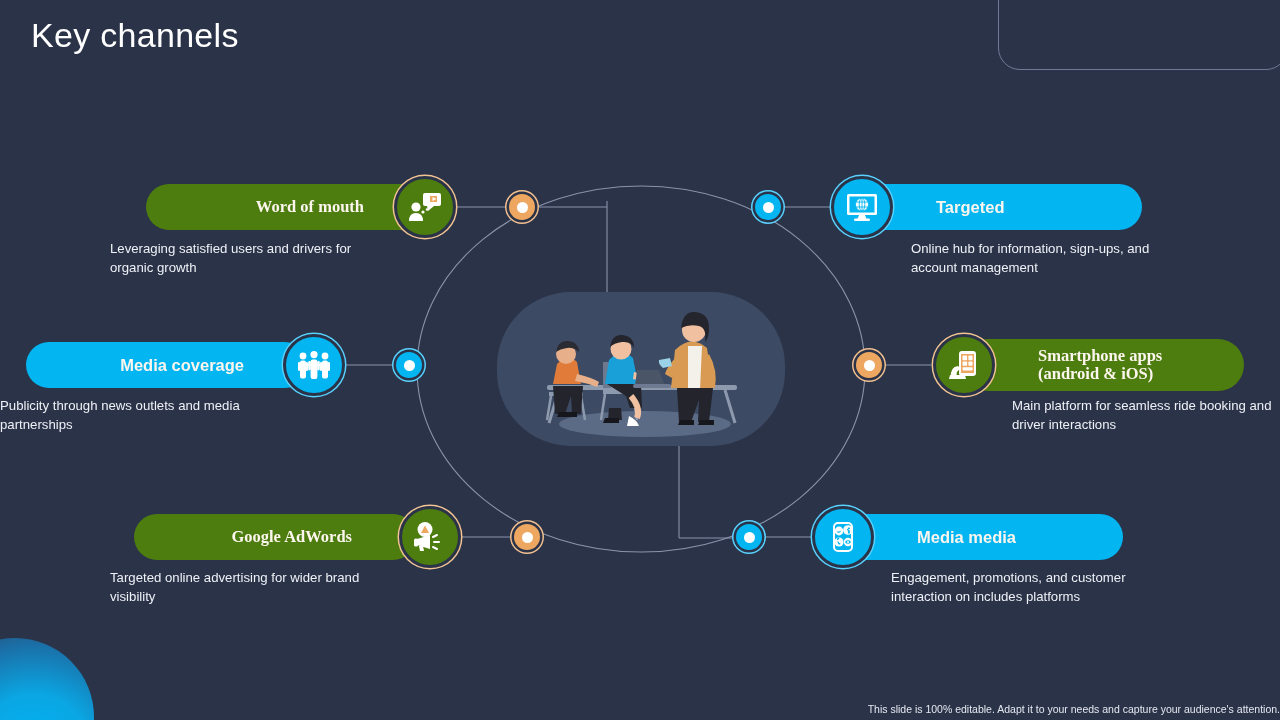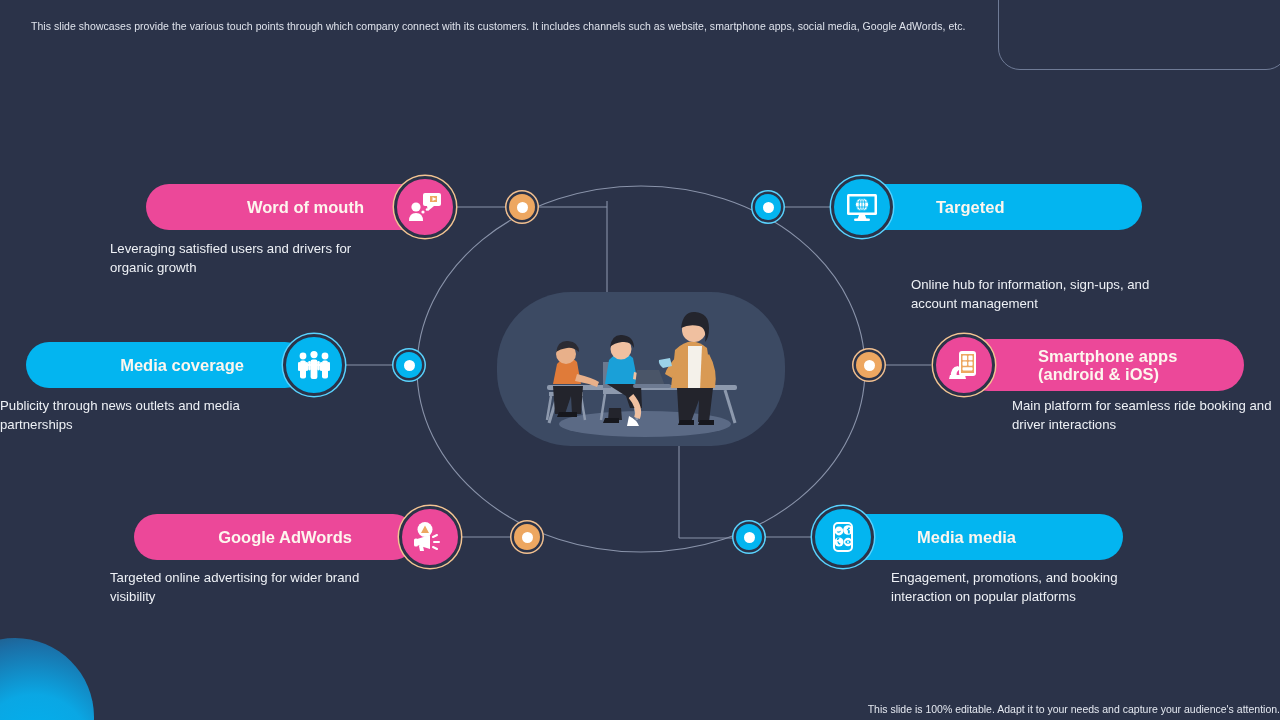--- a/index.html
+++ b/index.html
@@ -67,21 +67,21 @@
   .badge svg{ display:block; }
 
   .desc{
     position:absolute; width:268px;
     font-size:13.2px; line-height:1.44; color:#eef1f6;
   }
   .desc.right-align{ }
   .desc.left-align{ text-align:left; }
 
   
-  .c-orange{ background:#ec4899; }
+  .c-orange{ background:#4d7c0f;font-family:Liberation Serif, serif; }
   .c-blue  { background:#03b5f0; }
   .ring-orange{ border:3px solid #2b3349; box-shadow:0 0 0 1.5px #f4c592; }
   .ring-blue  { border:3px solid #2b3349; box-shadow:0 0 0 1.5px #59d3ff; }
 
   
   .dot{
     position:absolute; width:26px; height:26px; border-radius:50%;
     display:flex; align-items:center; justify-content:center;
   }
   .dot i{ display:block; width:11px; height:11px; border-radius:50%; background:#ffffff; }
@@ -94,21 +94,21 @@
     text-align:right; font-size:10.5px; color:#e4e8f0;
   }
 </style>
 </head>
 <body>
 
 <div class="corner-frame"></div>
 <div class="blob"></div>
 
 <div class="header">
-  <div class="subtitle">This slide showcases provide the various touch points through which company connect with its customers. It includes channels such as website, smartphone apps, social media,  Google  AdWords, etc.</div>
+  <div class="title">Key channels</div>
 </div>
 
 <svg id="wires" viewBox="0 0 1280 720">
   <g fill="none" stroke="#9aa4bb" stroke-width="1.1" opacity="0.85">
 
     <ellipse cx="641" cy="369" rx="224" ry="183"></ellipse>
 
     <path d="M607 201 L607 369"></path>
 
     <path d="M679 440 L679 538"></path>
@@ -254,21 +254,21 @@
       <rect x="2" y="2" width="30" height="21" rx="1.5" fill="#ffffff"></rect>
       <rect x="4.5" y="4.5" width="25" height="16" fill="#03b5f0"></rect>
       <circle cx="17" cy="12.5" r="6.6" fill="#ffffff"></circle>
       <circle cx="17" cy="12.5" r="6.6" fill="none" stroke="#03b5f0" stroke-width="1"></circle>
       <ellipse cx="17" cy="12.5" rx="2.8" ry="6.6" fill="none" stroke="#03b5f0" stroke-width="0.9"></ellipse>
       <path d="M10.6 10 h12.8 M10.6 15 h12.8 M17 5.9 v13.2" stroke="#03b5f0" stroke-width="0.9"></path>
       <path d="M14 23 h6 l1.5 4 h-9z" fill="#ffffff"></path>
       <rect x="9" y="26.5" width="16" height="2.4" rx="1.2" fill="#ffffff"></rect>
     </svg>
   </div>
-  <div class="desc left-align" style="left:911px; top:239px; width:276px;margin-top:36px;">Online hub for information, sign-ups, and account management</div>
+  <div class="desc left-align" style="left:911px; top:239px; width:276px;">Online hub for information, sign-ups, and account management</div>
 </div>
 <div class="dot blue" style="left:755px; top:194px;">
     <i></i>
   </div>
 
 <div class="node">
   <div class="pill right two-line c-orange" style="left:962px; top:339px; width:282px;">
     <span class="pill-label">Smartphone apps
 (android &amp; iOS)</span>
   </div>
@@ -303,19 +303,19 @@
       <circle cx="21" cy="9" r="4.8" fill="#ffffff"></circle>
       <path d="M21.7 6.4 h1.1 v1.7 h-1.1 v1.1 h1.1 v3.4 h-1.9 v-3.4 h-1 v-1.1 h1 v-1 q0 -.7 .8 -.7z" fill="#03b5f0"></path>
       <circle cx="12" cy="21" r="4.6" fill="#ffffff"></circle>
       <path d="M9.8 19 a2.4 2.4 0 0 1 2.4 -2.4 v1.4 a1 1 0 0 0 -1 1z" fill="#03b5f0"></path>
       <path d="M10.2 20.6 q.3 2.6 2.8 3.1 l.5 -1.3 q-1.8 -.4 -2 -2z" fill="#03b5f0"></path>
       <circle cx="21" cy="21" r="4.2" fill="#ffffff"></circle>
       <ellipse cx="21" cy="21" rx="2.8" ry="1.7" fill="#03b5f0"></ellipse>
       <circle cx="21" cy="21" r="1" fill="#ffffff"></circle>
     </svg>
   </div>
-  <div class="desc left-align" style="left:891px; top:568px; width:290px;">Engagement, promotions, and booking interaction on popular platforms</div>
+  <div class="desc left-align" style="left:891px; top:568px; width:290px;">Engagement, promotions, and customer interaction on includes platforms</div>
 </div>
 <div class="dot blue" style="left:736px; top:524px;">
     <i></i>
   </div>
 
 <div class="footer">This slide is 100% editable.  Adapt it to your needs and capture your audience's attention.</div>
 
 </body></html>

